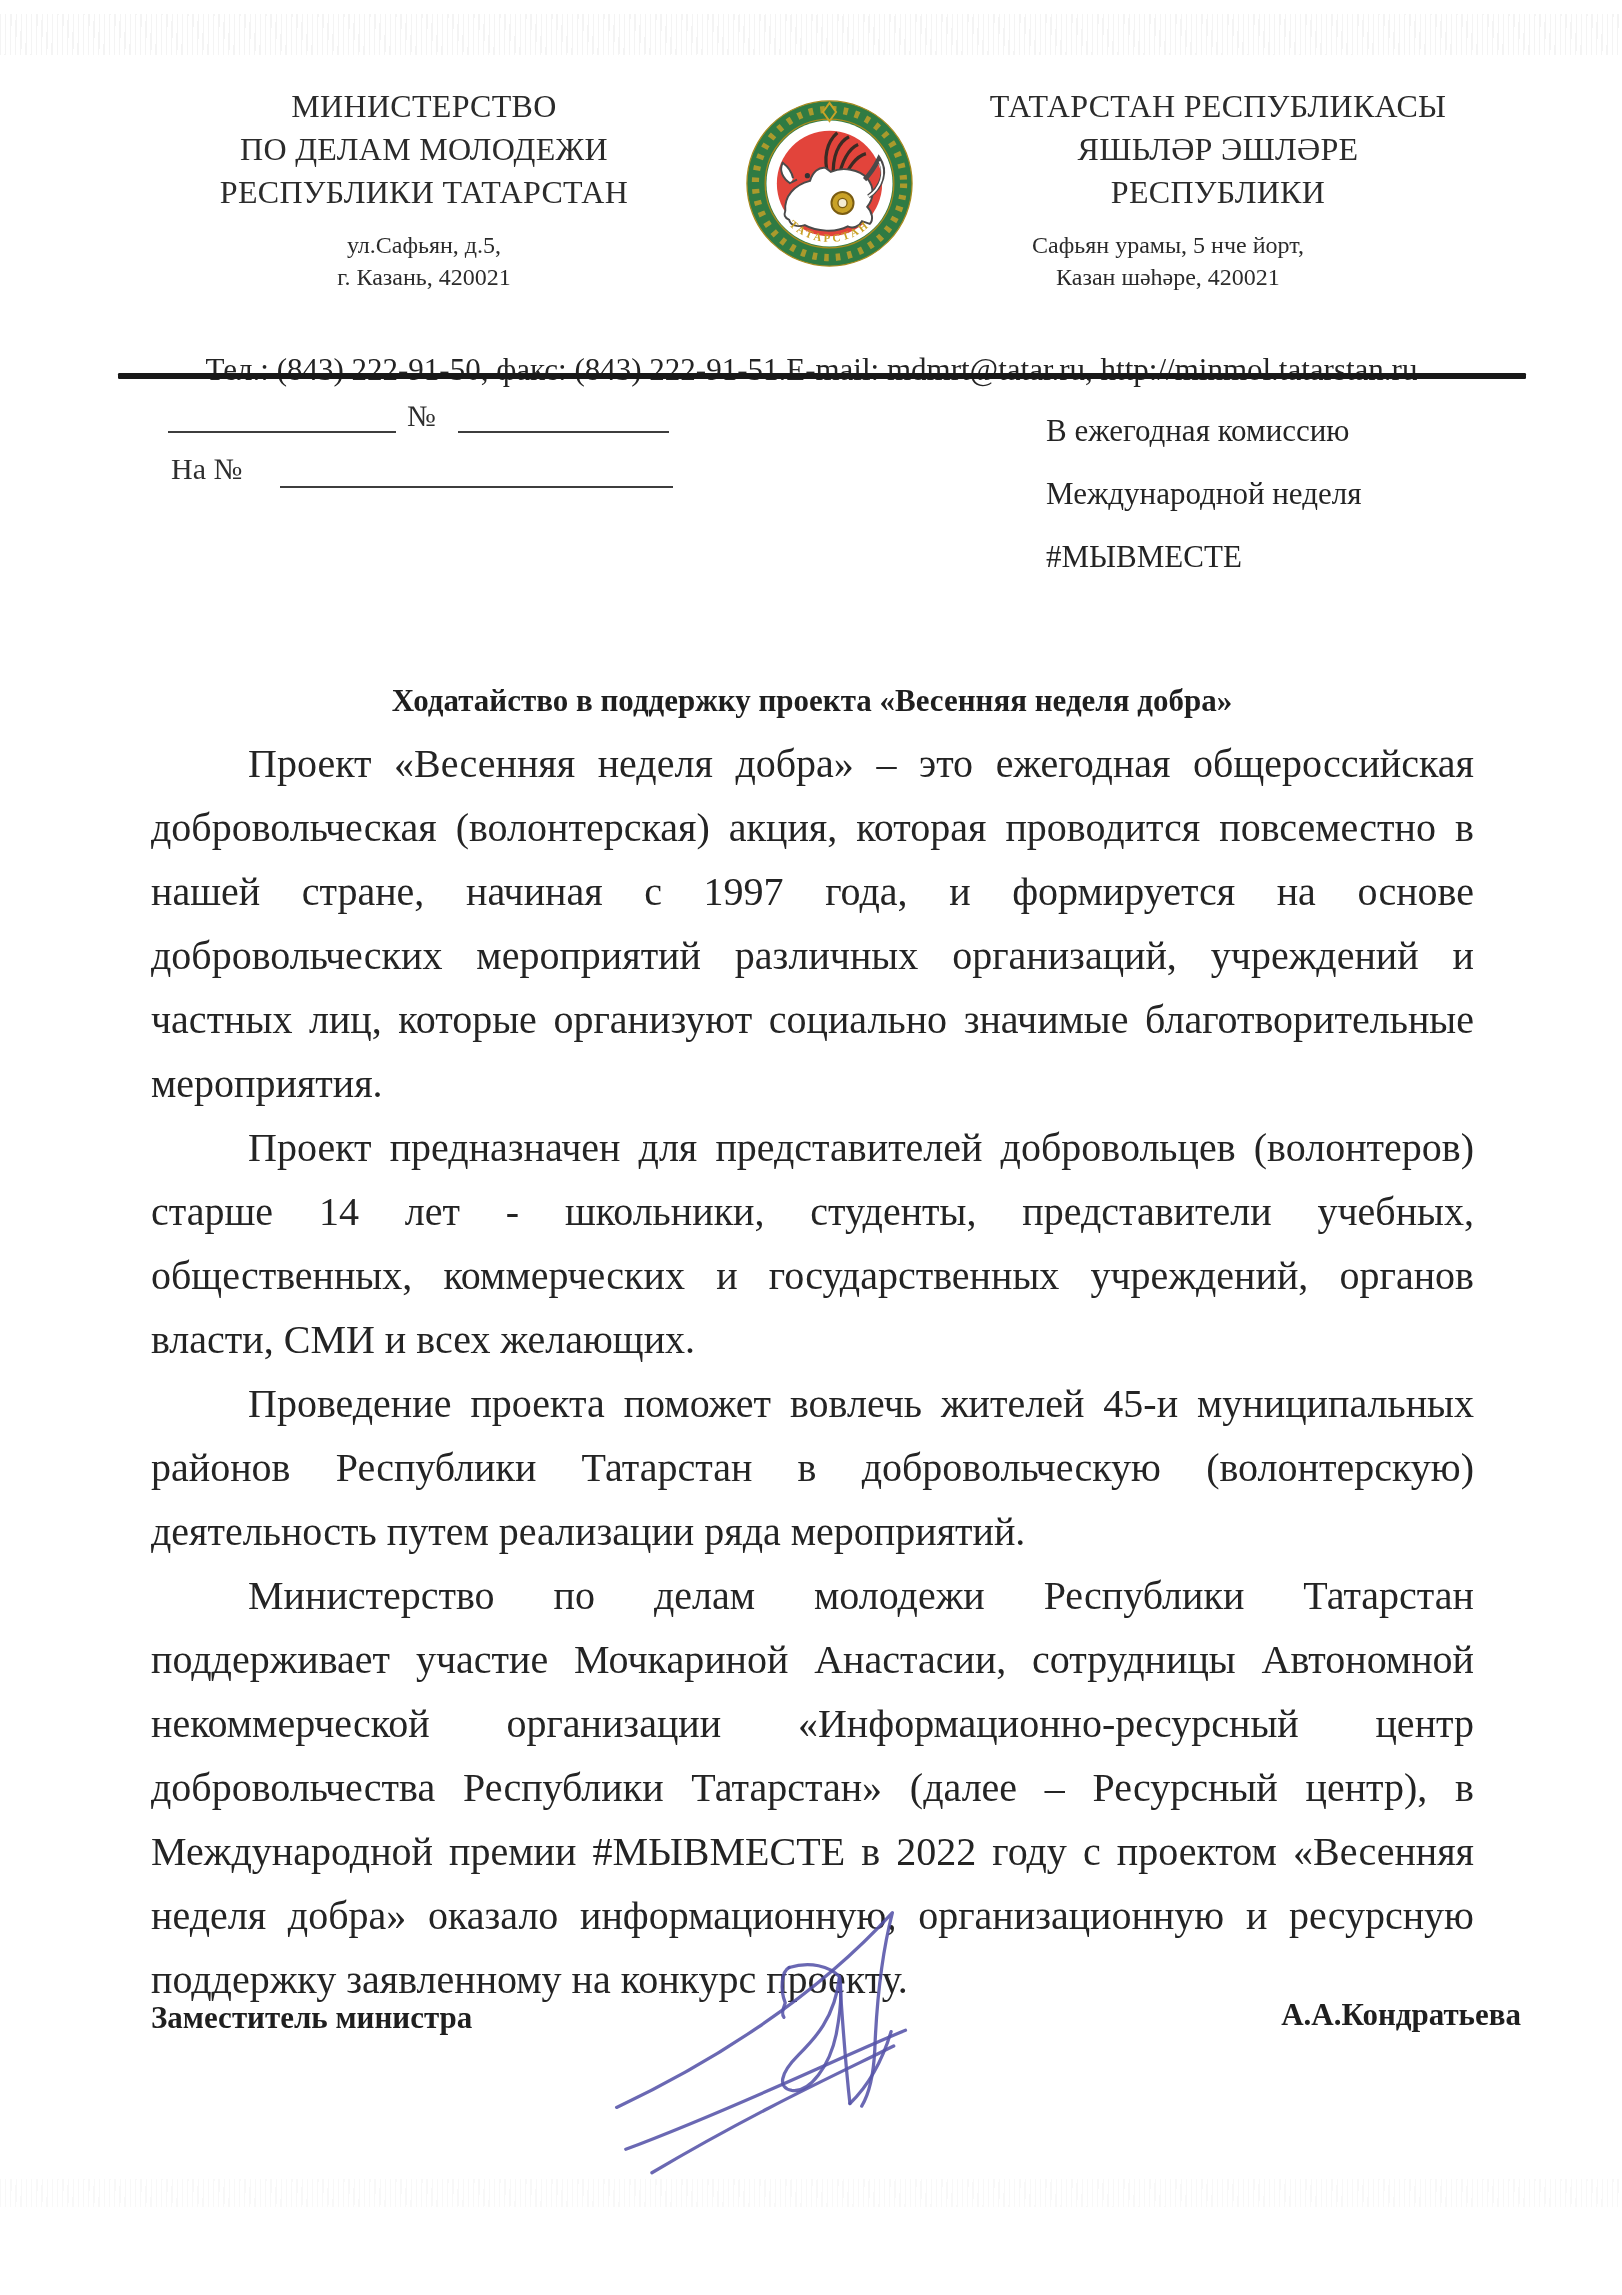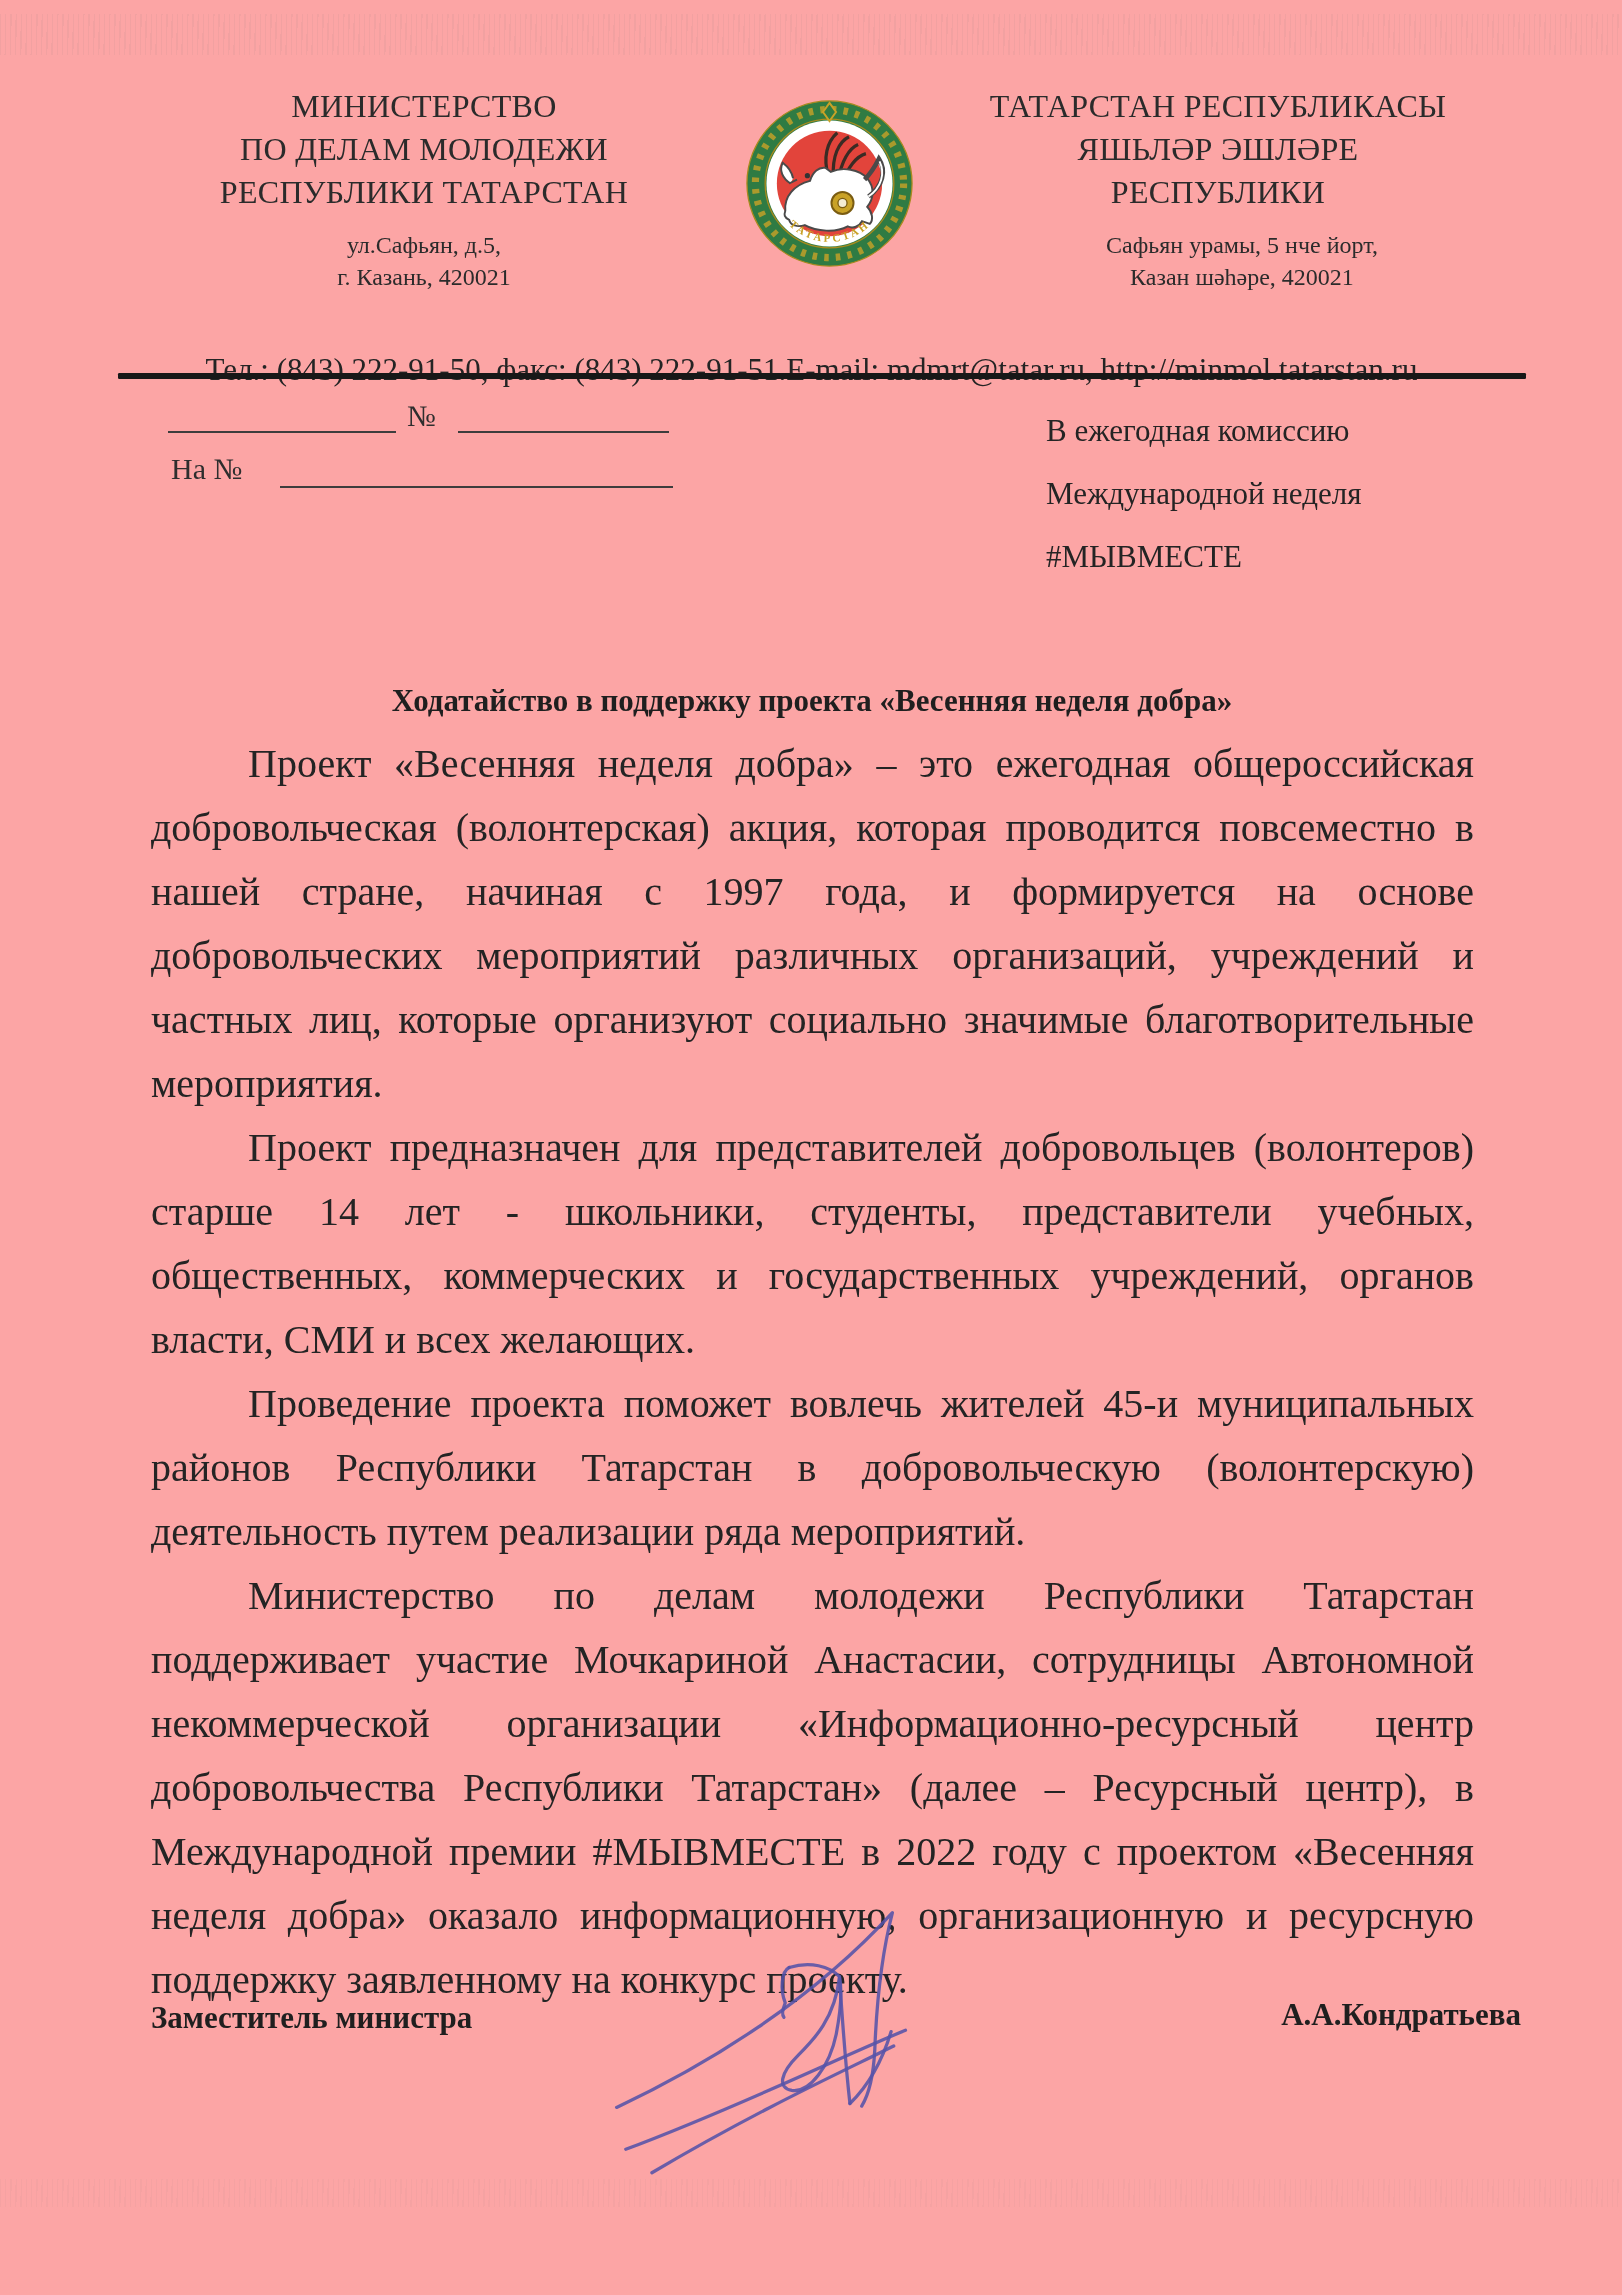--- a/index.html
+++ b/index.html
@@ -1,20 +1,20 @@
 <!DOCTYPE html>
 <html lang="ru" style="font-size:10.5px"><head>
 <meta charset="utf-8">
 <style>
   html,body{margin:0;padding:0;background:#e8e8e8;}
   .page{
     position:relative;
     width:1623px;height:2295px;
     margin:0 auto;
-    background:#fca5a5;
+    background:#ffffff;
     font-family:"Liberation Serif","DejaVu Serif",serif;
     color:#222;
     overflow:hidden;
   }
   .noise{
     position:absolute;left:0;width:1623px;
     background:repeating-linear-gradient(91deg, rgba(110,110,110,.14) 0 1.3px, rgba(255,255,255,0) 1.3px 5.2px);
     filter:blur(0.7px);
     pointer-events:none;
   }
@@ -26,21 +26,21 @@
     text-align:center;font-size:32px;line-height:43px;
     color:#2b2b2b;letter-spacing:0.3px;
   }
   .org.left{left:110px;}
   .org.right{left:904px;}
   .addr{
     position:absolute;top:229px;width:628px;
     text-align:center;font-size:24px;line-height:32px;color:#2b2b2b;
   }
   .addr.left{left:110px;}
-  .addr.right{left:928px;font-family:Liberation Serif, serif;}
+  .addr.right{left:854px;font-family:Liberation Serif, serif;}
 
   .emblem{position:absolute;left:745px;top:99px;width:169px;height:169px;}
 
   .contact{
     position:absolute;left:0;top:352px;width:1623px;
     text-align:center;font-size:31px;color:#242424;
   }
   .rule{
     position:absolute;left:118px;top:373px;width:1408px;height:5.9px;
     background:#181818;border-radius:1.3px;

